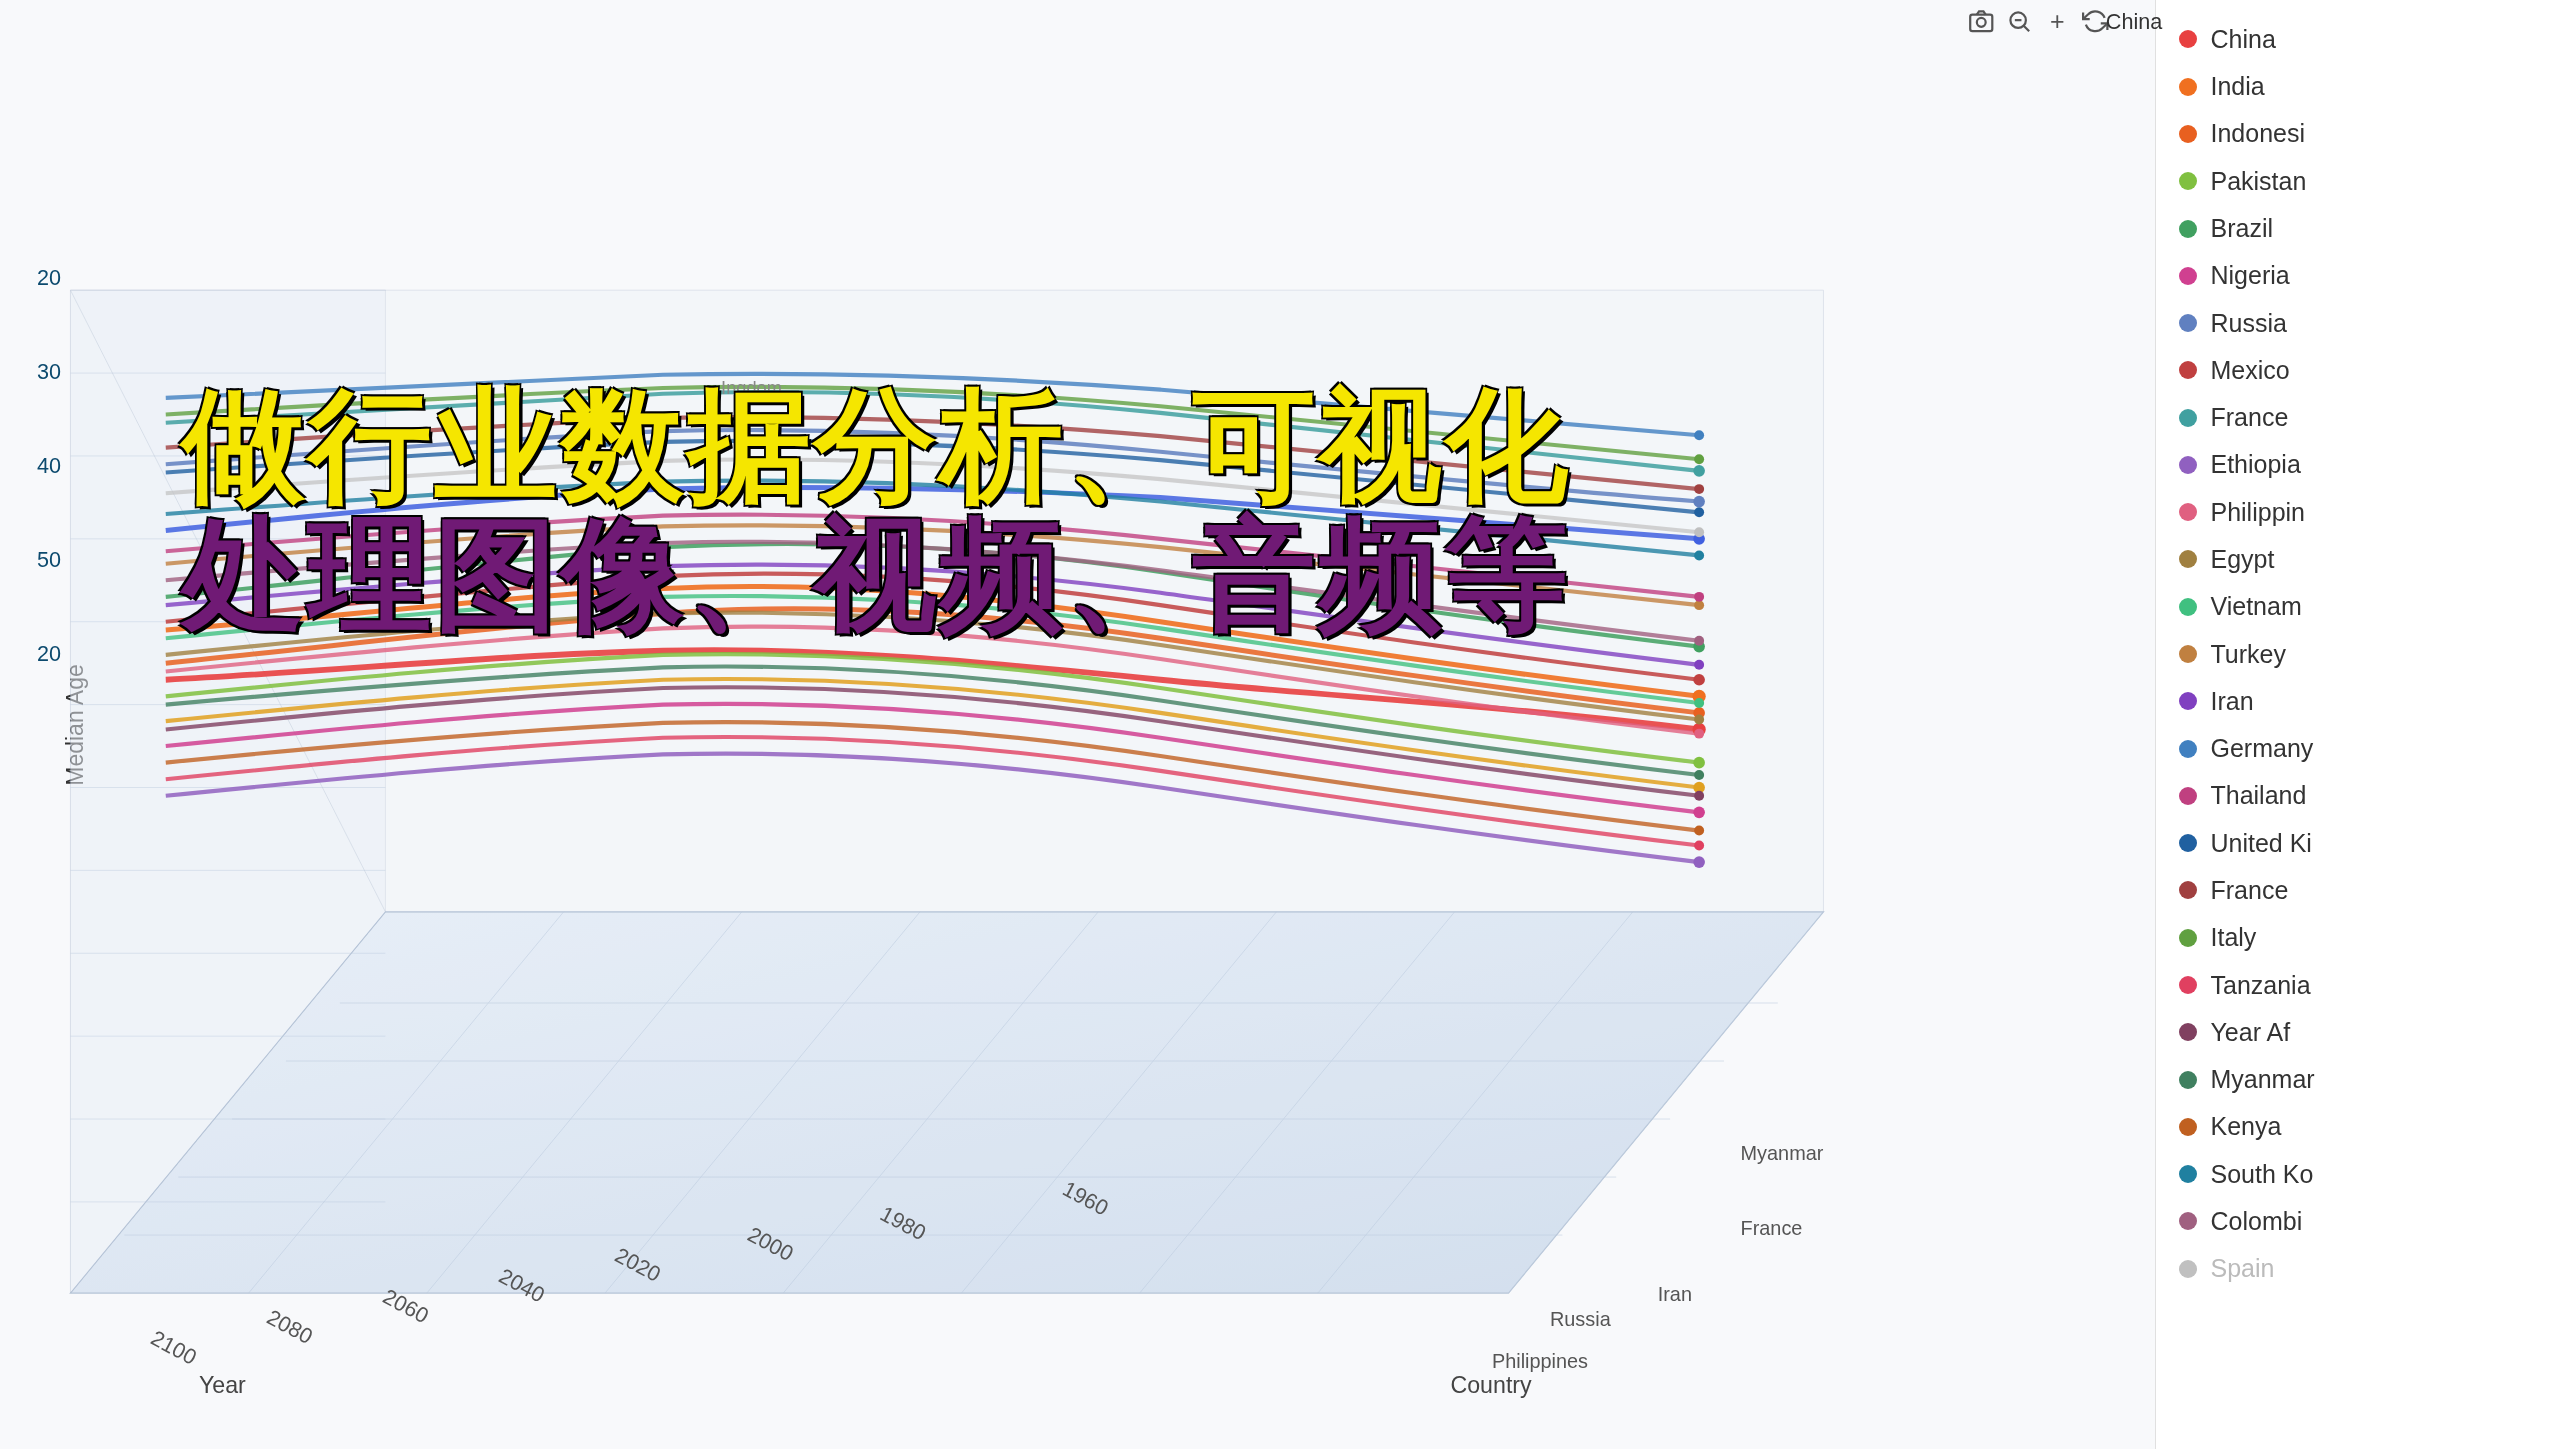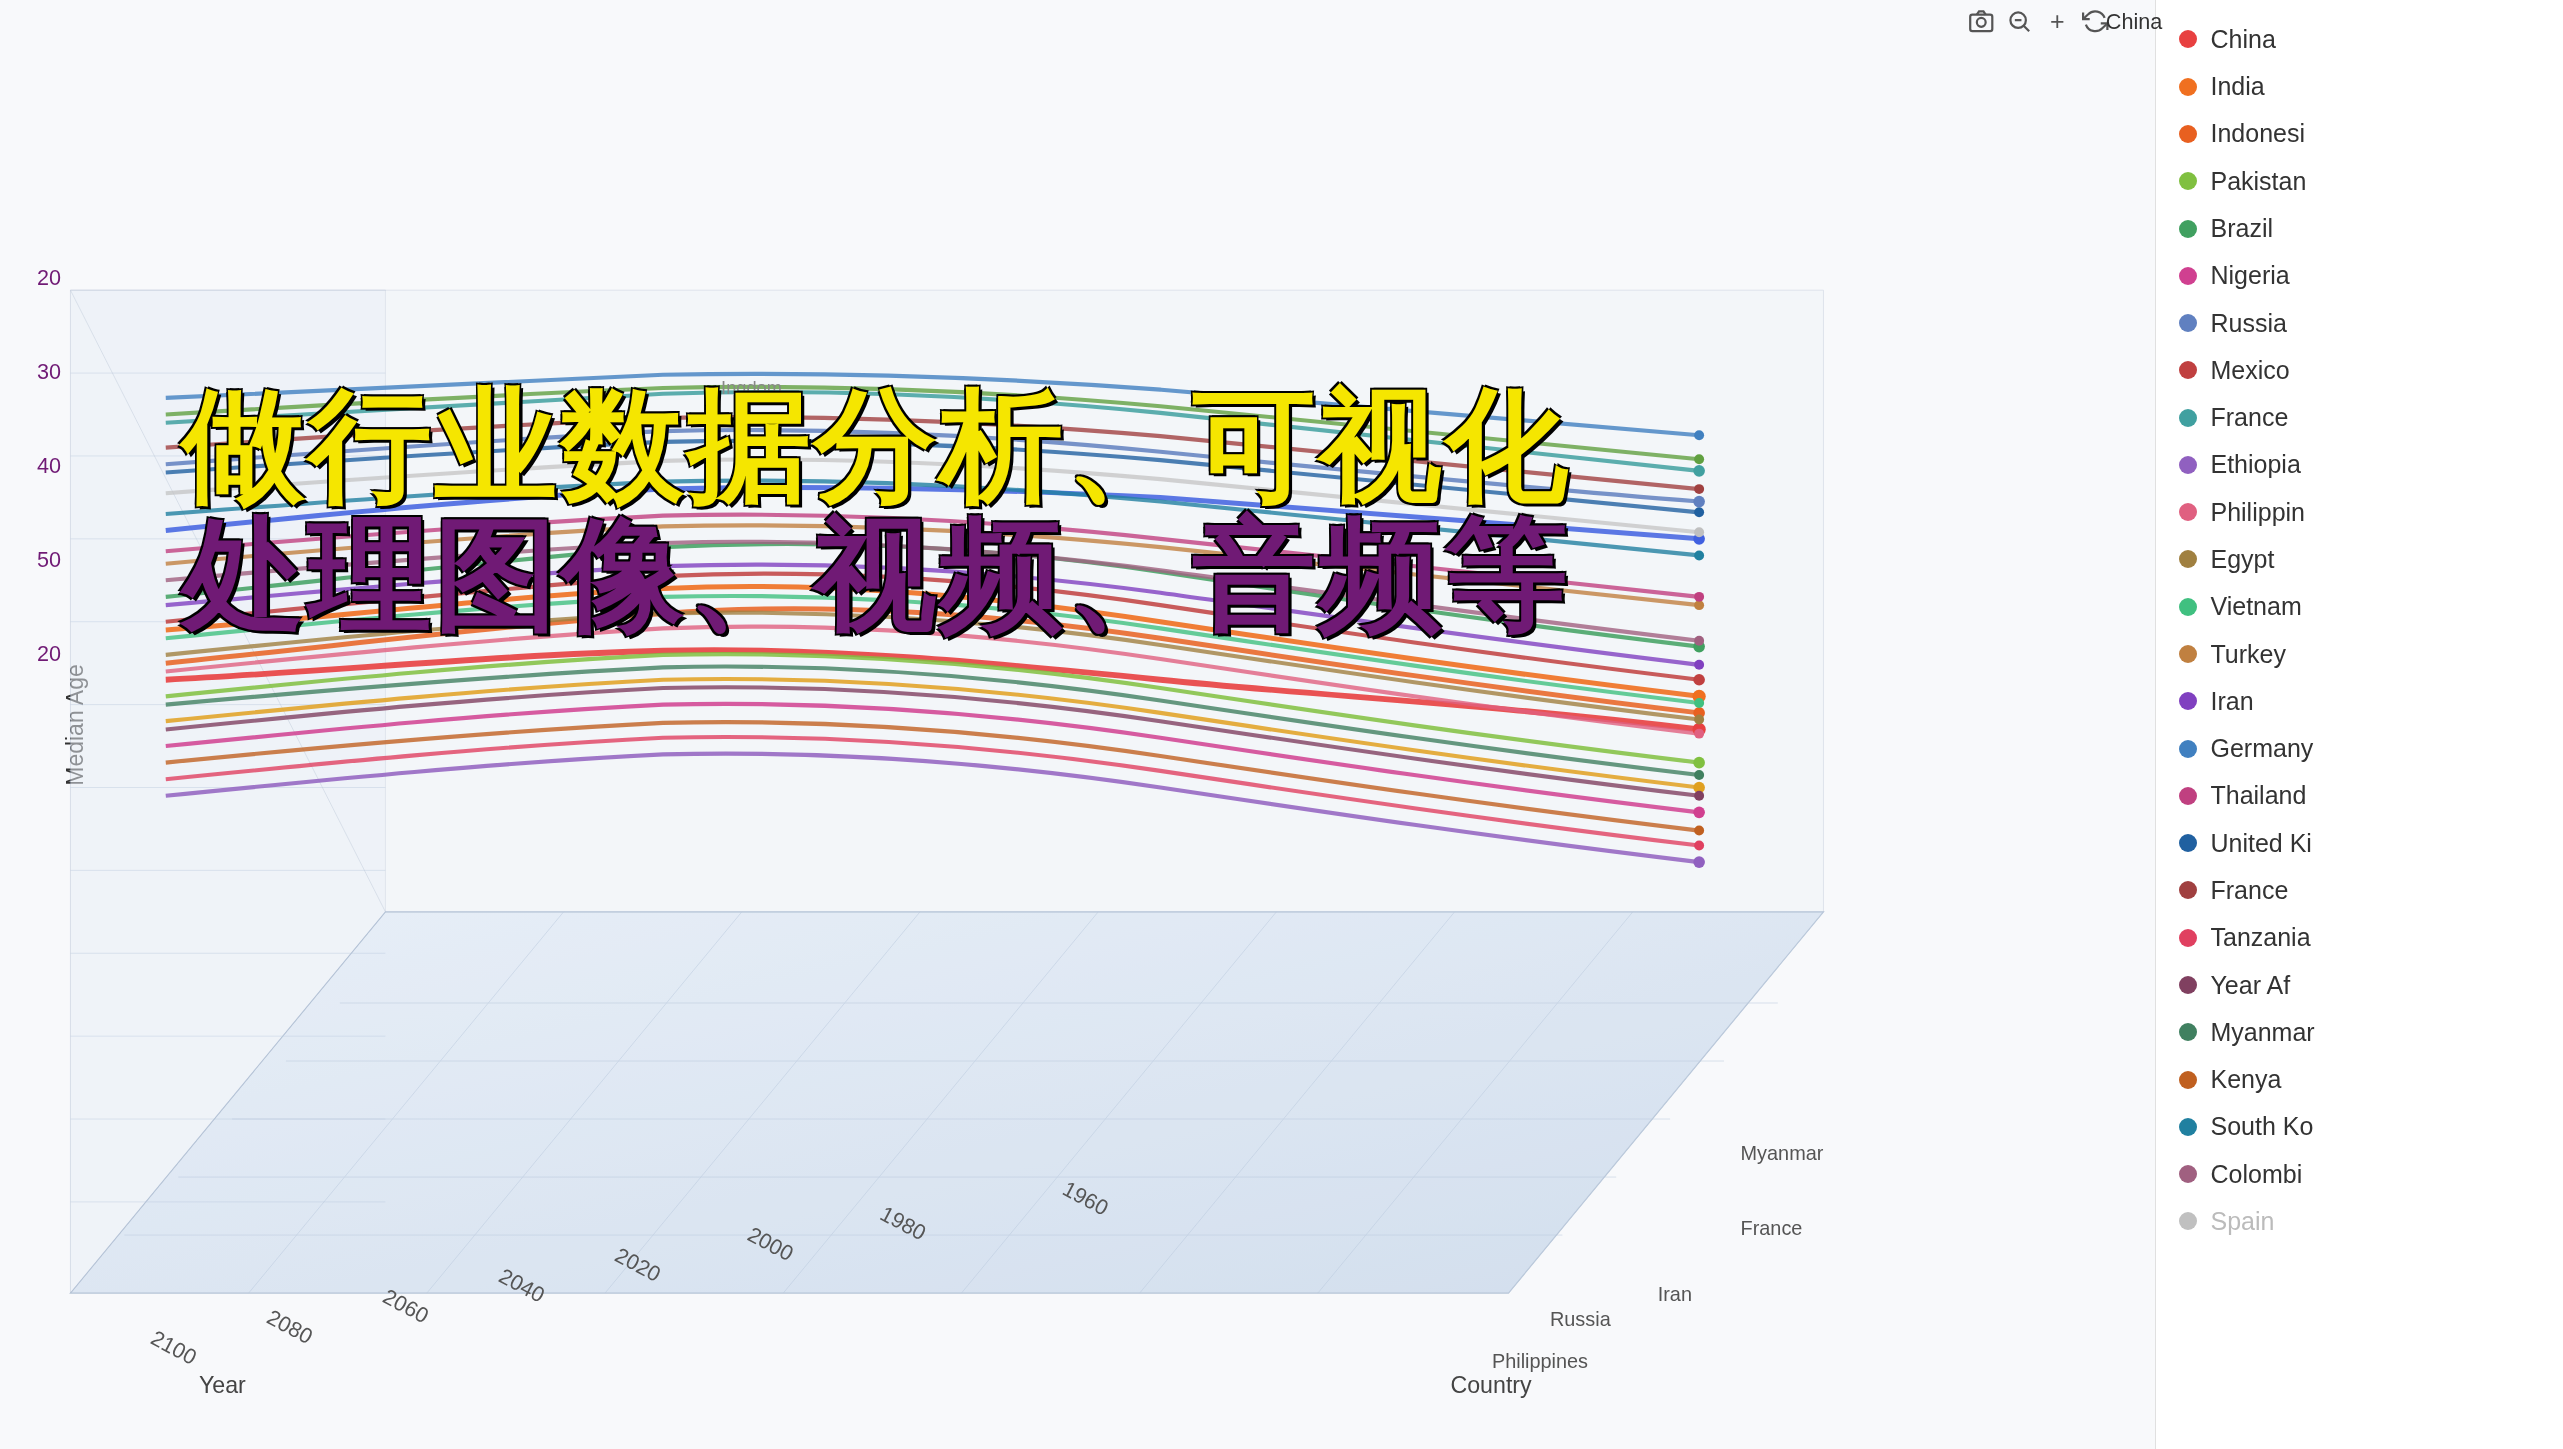--- a/index.html
+++ b/index.html
@@ -36,21 +36,21 @@
     }
 
     
     .y-axis-ticks {
       position: absolute;
       left: 37px;
       top: 265px;
     }
     .y-tick {
       font-size: 21.6px;
-      color: #701a75;
+      color: #0c4a6e;
       margin-bottom: 68px;
       text-align: right;
     }
 
     
     .chart-svg {
       position: absolute;
       left: 0;
       top: 0;
       width: 100%;
@@ -426,20 +426,24 @@
       </div>
       <div class="legend-item">
         <div class="legend-dot" style="background-color: rgb(32, 96, 160);"></div>
         <span class="legend-label">United Ki</span>
       </div>
       <div class="legend-item">
         <div class="legend-dot" style="background-color: rgb(160, 64, 64);"></div>
         <span class="legend-label">France</span>
       </div>
       <div class="legend-item">
+        <div class="legend-dot" style="background-color: rgb(96, 160, 64);"></div>
+        <span class="legend-label">Italy</span>
+      </div>
+      <div class="legend-item">
         <div class="legend-dot" style="background-color: rgb(224, 64, 96);"></div>
         <span class="legend-label">Tanzania</span>
       </div>
       <div class="legend-item">
         <div class="legend-dot" style="background-color: rgb(128, 64, 96);"></div>
         <span class="legend-label">Year Af</span>
       </div>
       <div class="legend-item">
         <div class="legend-dot" style="background-color: rgb(64, 128, 96);"></div>
         <span class="legend-label">Myanmar</span>

